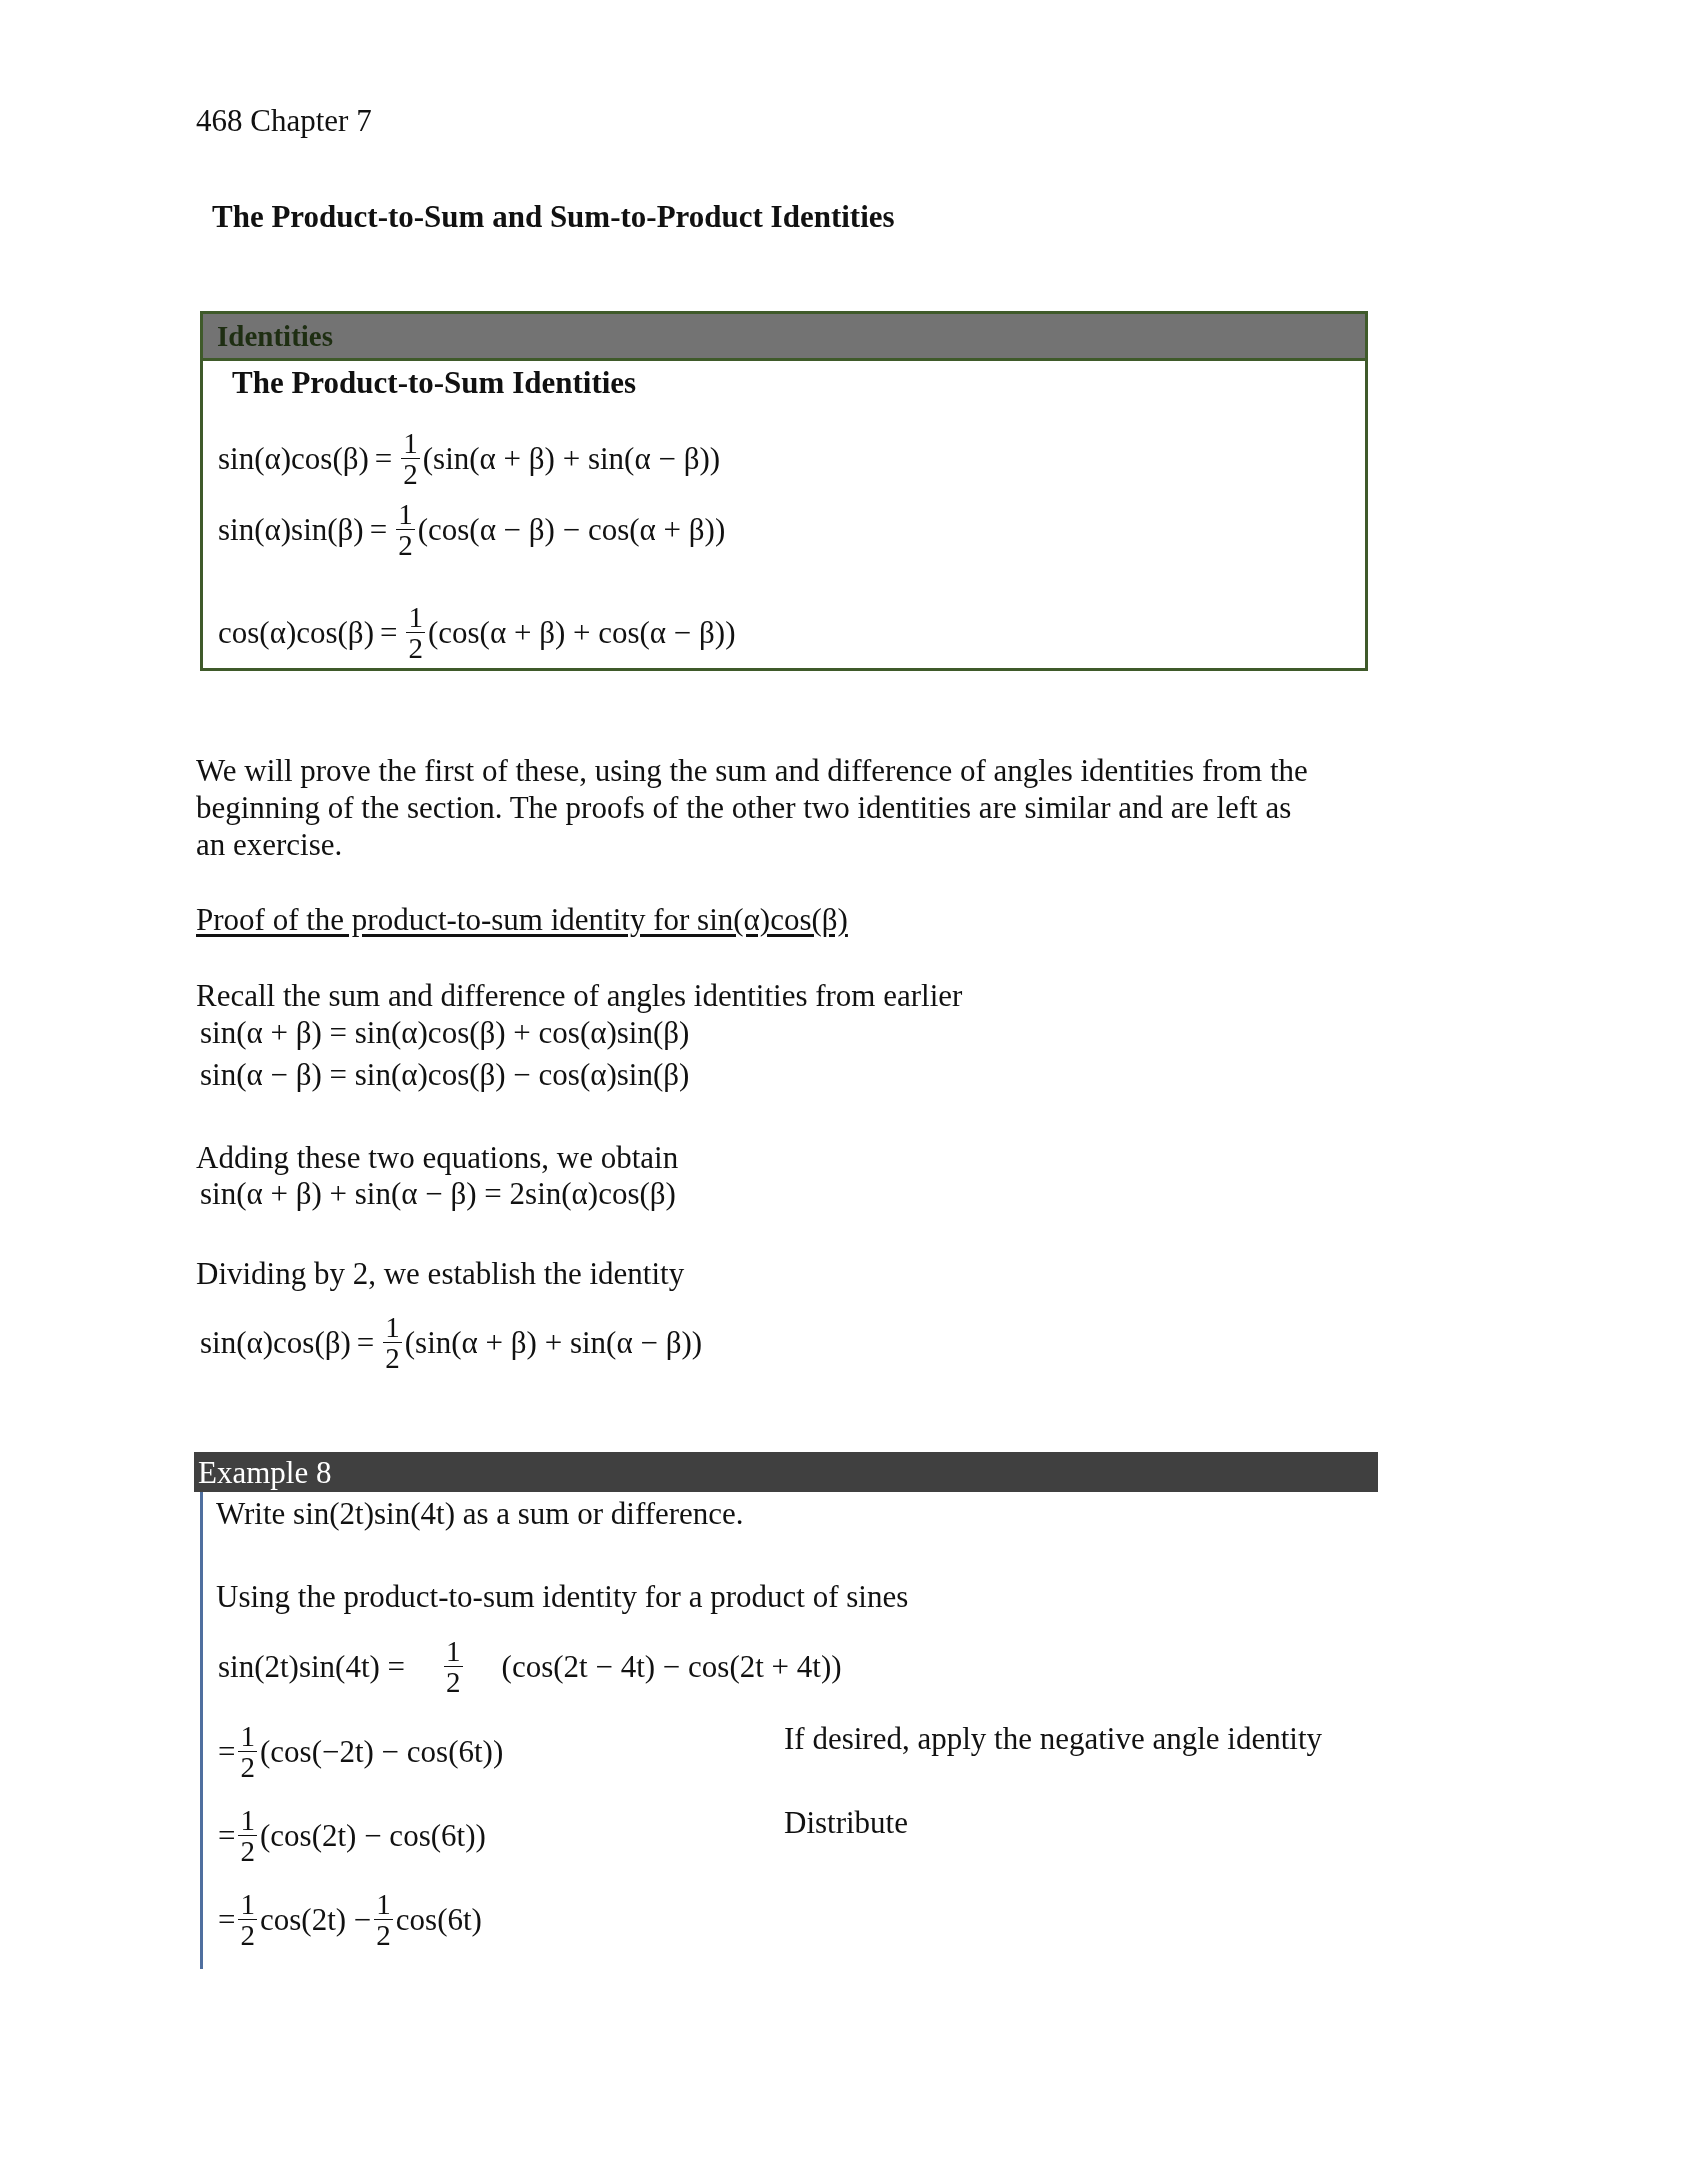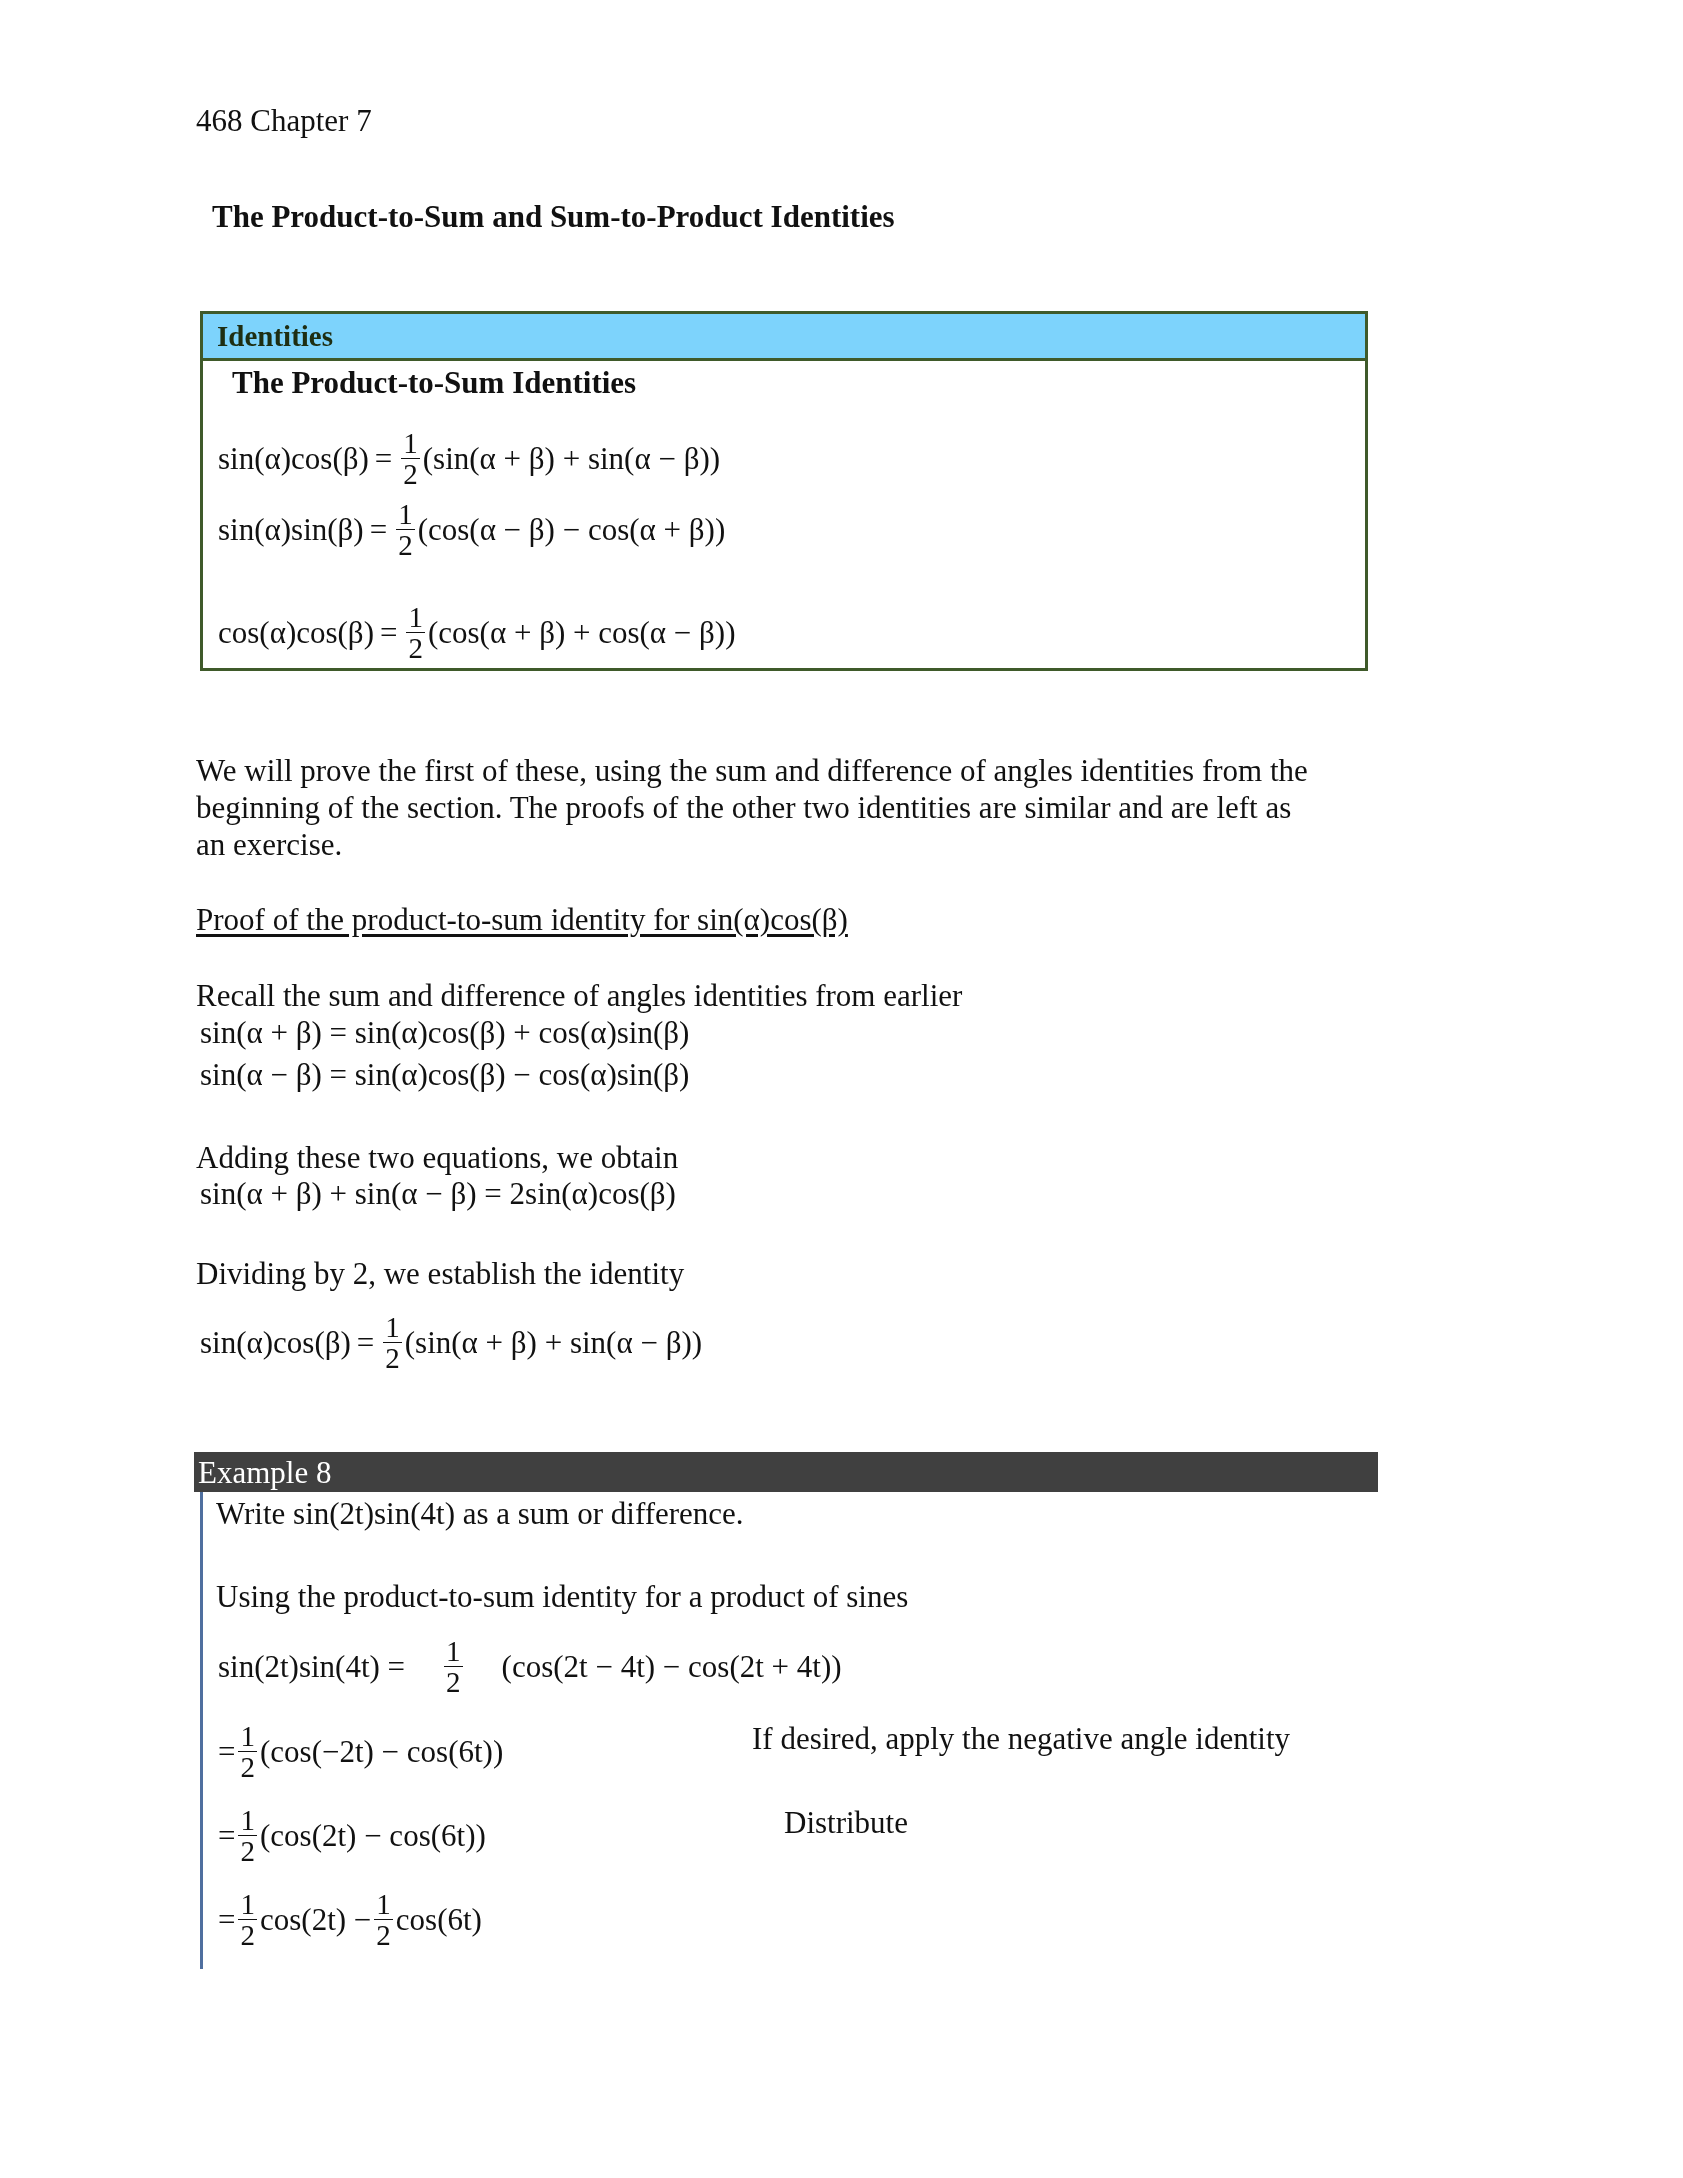--- a/index.html
+++ b/index.html
@@ -10,21 +10,21 @@
   .bold { font-weight:bold;margin-left:16px; }
   
   .math { position:absolute; white-space:nowrap; font-size:31px; line-height:40px; display:flex; align-items:center; }
   .frac { display:inline-flex; flex-direction:column; align-items:center; vertical-align:middle; margin:0 3px; font-size:29px; line-height:30px; }
   .frac .num { padding:0 2px; border-bottom:1.6px solid #111; }
   .frac .den { padding:0 2px; }
   .op { margin:0 6px; }
   
   #idbox { position:absolute; left:200px; top:311px; width:1168px; height:360px;
            border:3px solid #3f5a2a; box-sizing:border-box; background:#fff; }
-  #idbox .hdr { height:44px; background:#7dd3fc; border-bottom:3px solid #3f5a2a;
+  #idbox .hdr { height:44px; background:#737373; border-bottom:3px solid #3f5a2a;
                 font-weight:bold; font-size:29px; line-height:44px; padding-left:14px; color:#1e2e12; }
   
   #exband { position:absolute; left:194px; top:1452px; width:1184px; height:40px; background:#404040; }
   #exband span { color:#fff; font-size:31px; line-height:42px; padding-left:4px; }
   #exrule { position:absolute; left:200px; top:1492px; width:3px; height:477px; background:#4f6f9f; }
   .ul { text-decoration:underline; text-underline-offset:4px; }
 </style>
 </head>
 <body>
 
@@ -102,21 +102,21 @@
   <span>(cos(2t − 4t) − cos(2t + 4t))</span>
 </div>
 <div class="math" style="left:218px; top:1721px;">
   <span>=</span>
   <span class="frac">
       <span class="num">1</span>
       <span class="den">2</span>
     </span>
   <span>(cos(−2t) − cos(6t))</span>
 </div>
-<div class="abs txt" style="left:752px; top:1720px;">If desired, apply the negative angle identity</div>
+<div class="abs txt" style="left:784px; top:1720px;">If desired, apply the negative angle identity</div>
 
 <div class="math" style="left:218px; top:1805px;">
   <span>=</span>
   <span class="frac">
       <span class="num">1</span>
       <span class="den">2</span>
     </span>
   <span>(cos(2t) − cos(6t))</span>
 </div>
 <div class="abs txt" style="left:784px; top:1804px;">Distribute</div>

